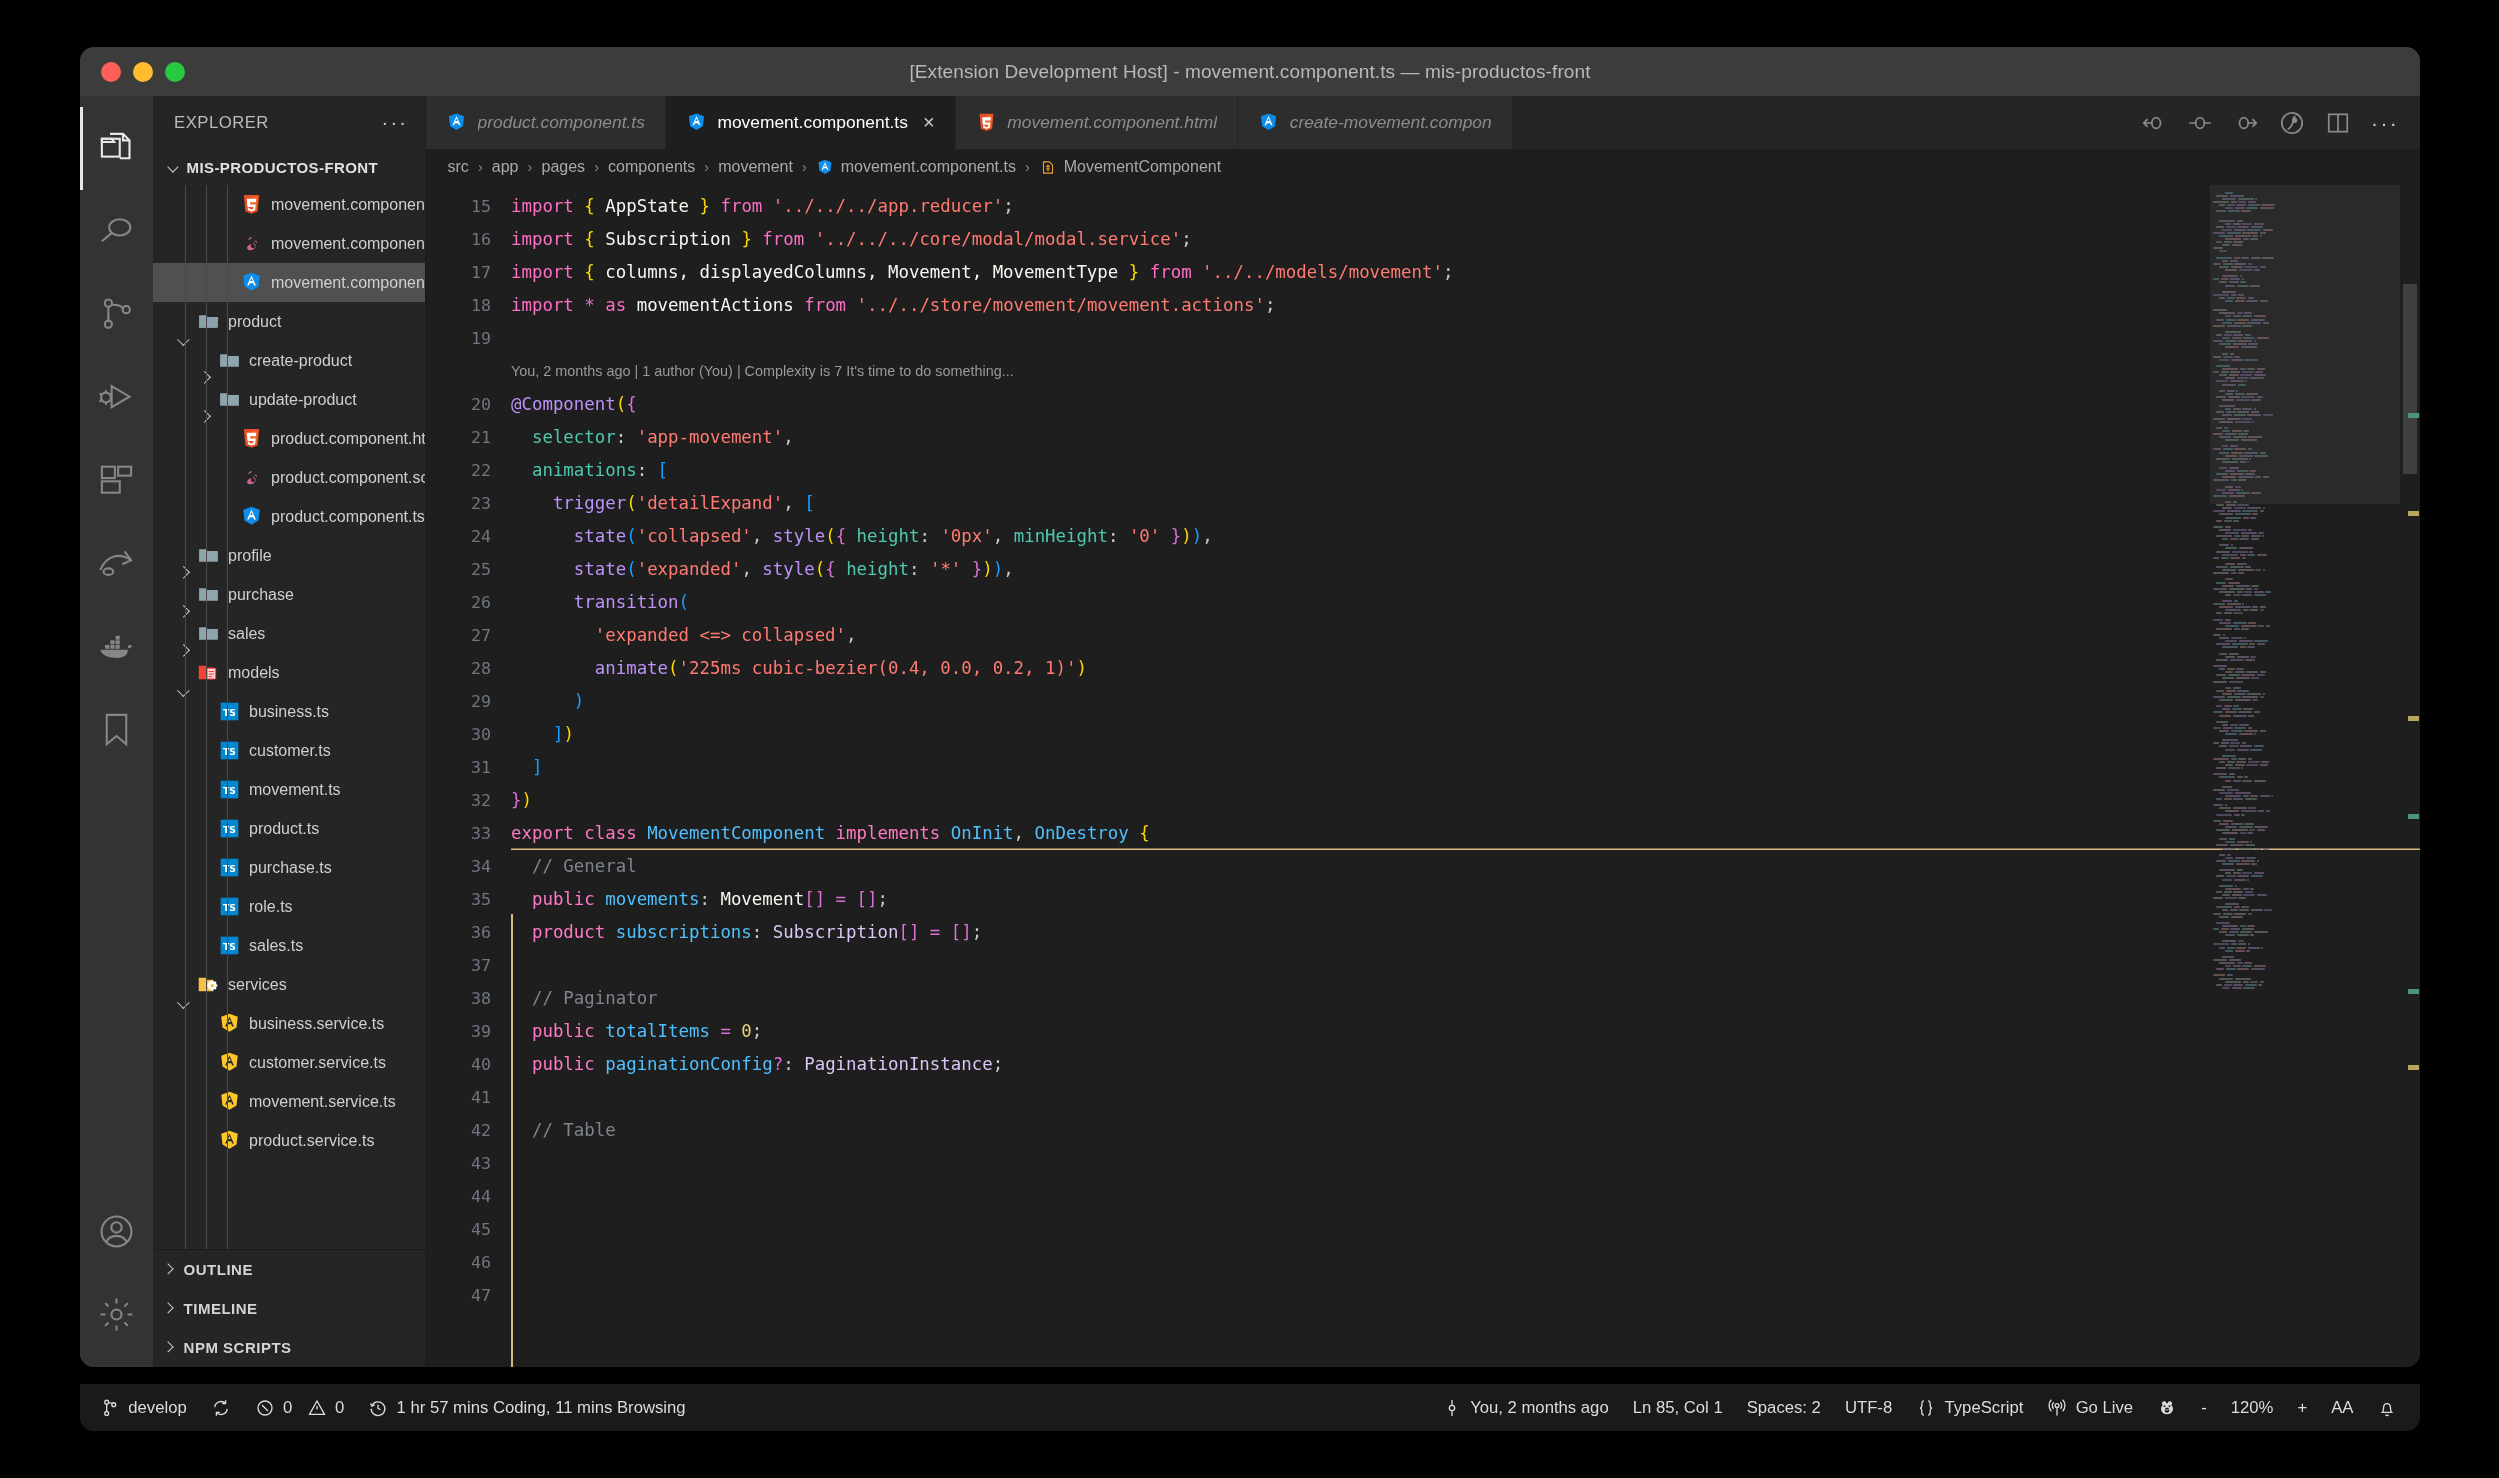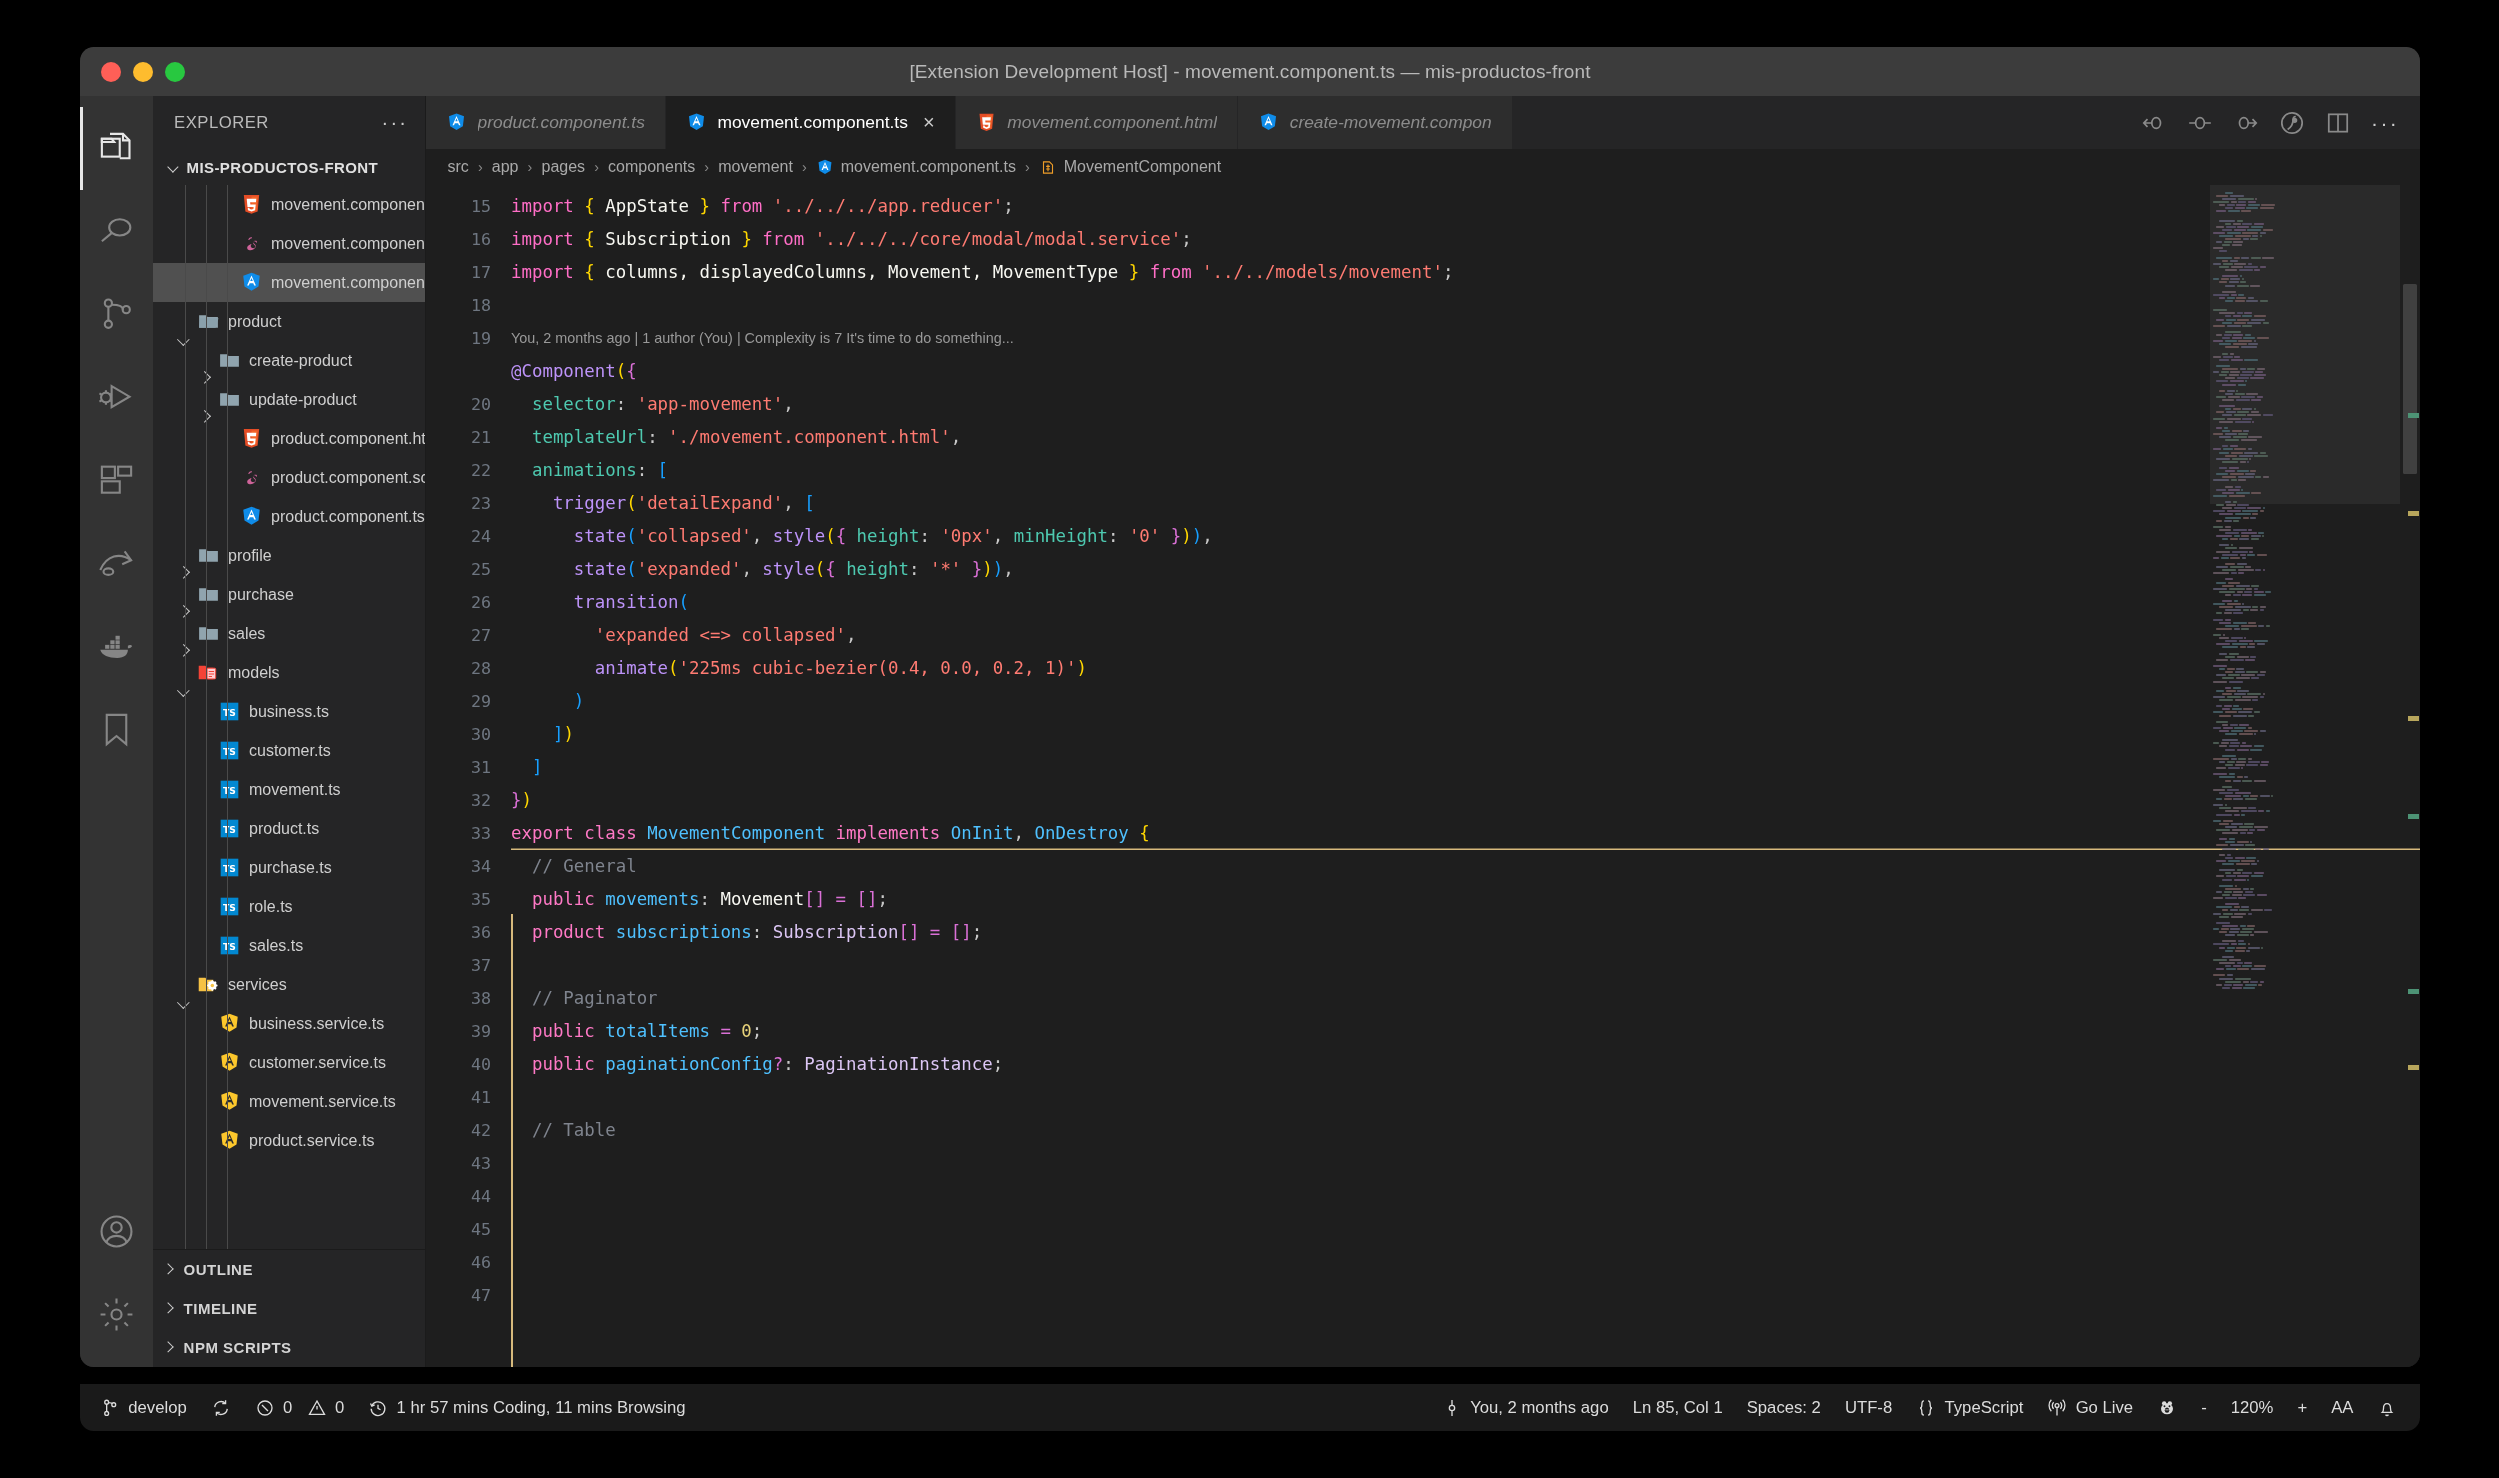--- a/index.html
+++ b/index.html
@@ -798,25 +798,25 @@
             <div class="ln">43</div>
             <div class="ln">44</div>
             <div class="ln">45</div>
             <div class="ln">46</div>
             <div class="ln">47</div>
           </div>
         <div id="codecontent">
             <div class="cl"><span class="kd">import </span><span class="b1">{</span><span class="id"> AppState </span><span class="b1">}</span><span class="kd"> from </span><span class="str">'../../../app.reducer'</span><span class="pun">;</span></div>
             <div class="cl"><span class="kd">import </span><span class="b1">{</span><span class="id"> Subscription </span><span class="b1">}</span><span class="kd"> from </span><span class="str">'../../../core/modal/modal.service'</span><span class="pun">;</span></div>
             <div class="cl"><span class="kd">import </span><span class="b1">{</span><span class="id"> columns, displayedColumns, Movement, MovementType </span><span class="b1">}</span><span class="kd"> from </span><span class="str">'../../models/movement'</span><span class="pun">;</span></div>
+            <div class="cl"><span class="kd">import </span><span class="op">*</span><span class="kd"> as </span><span class="id">movementActions</span><span class="kd"> from </span><span class="str">'../../store/movement/movement.actions'</span><span class="pun">;</span></div>
             <div class="cl"></div>
             <div class="cl lens">You, 2 months ago | 1 author (You) | Complexity is 7 It's time to do something...</div>
             <div class="cl"><span class="dec">@Component</span><span class="b1">(</span><span class="b2">{</span></div>
             <div class="cl"><span class="pun">  </span><span class="prop">selector</span><span class="pun">: </span><span class="str">'app-movement'</span><span class="pun">,</span></div>
-            <div class="cl"><span class="pun">  </span><span class="prop">templateUrl</span><span class="pun">: </span><span class="str">'./movement.component.html'</span><span class="pun">,</span></div>
             <div class="cl"><span class="pun">  </span><span class="prop">animations</span><span class="pun">: </span><span class="b3">[</span></div>
             <div class="cl"><span class="pun">    </span><span class="fn">trigger</span><span class="b1">(</span><span class="str">'detailExpand'</span><span class="pun">, </span><span class="b3">[</span></div>
             <div class="cl"><span class="pun">      </span><span class="fn">state</span><span class="b3">(</span><span class="str">'collapsed'</span><span class="pun">, </span><span class="fn">style</span><span class="b1">(</span><span class="b2">{</span><span class="prop"> height</span><span class="pun">: </span><span class="str">'0px'</span><span class="pun">, </span><span class="prop">minHeight</span><span class="pun">: </span><span class="str">'0'</span><span class="pun"> </span><span class="b2">}</span><span class="b1">)</span><span class="b3">)</span><span class="pun">,</span></div>
             <div class="cl"><span class="pun">      </span><span class="fn">state</span><span class="b3">(</span><span class="str">'expanded'</span><span class="pun">, </span><span class="fn">style</span><span class="b1">(</span><span class="b2">{</span><span class="prop"> height</span><span class="pun">: </span><span class="str">'*'</span><span class="pun"> </span><span class="b2">}</span><span class="b1">)</span><span class="b3">)</span><span class="pun">,</span></div>
             <div class="cl"><span class="pun">      </span><span class="fn">transition</span><span class="b3">(</span></div>
             <div class="cl"><span class="pun">        </span><span class="str">'expanded &lt;=&gt; collapsed'</span><span class="pun">,</span></div>
             <div class="cl"><span class="pun">        </span><span class="fn">animate</span><span class="b1">(</span><span class="str">'225ms cubic-bezier(0.4, 0.0, 0.2, 1)'</span><span class="b1">)</span></div>
             <div class="cl"><span class="pun">      </span><span class="b3">)</span></div>
             <div class="cl"><span class="pun">    </span><span class="b3">]</span><span class="b1">)</span></div>
             <div class="cl"><span class="pun">  </span><span class="b3">]</span></div>

